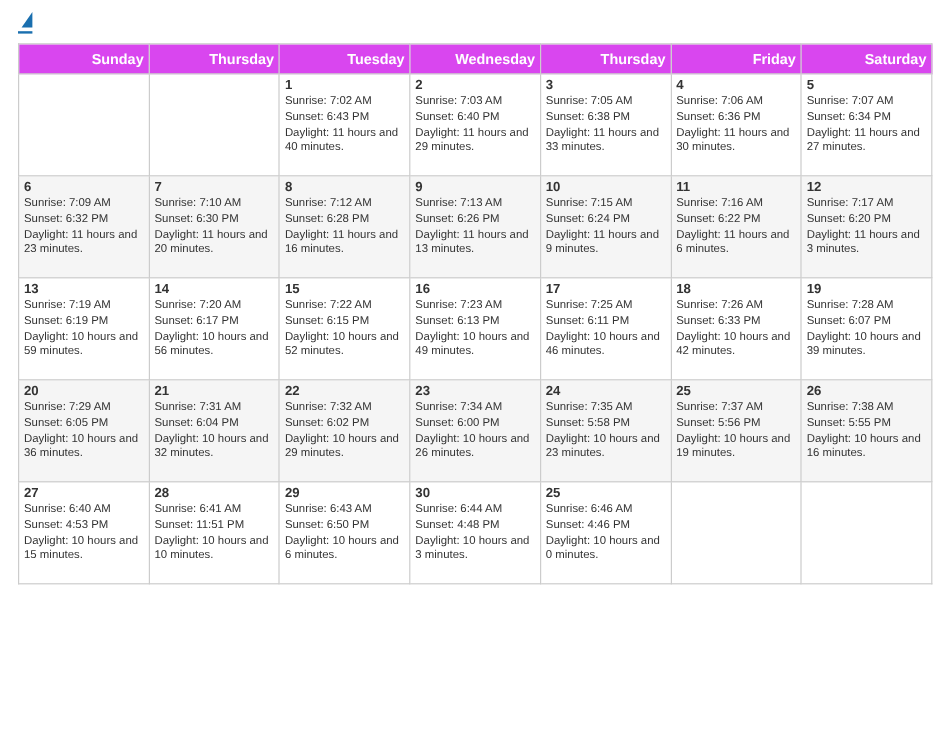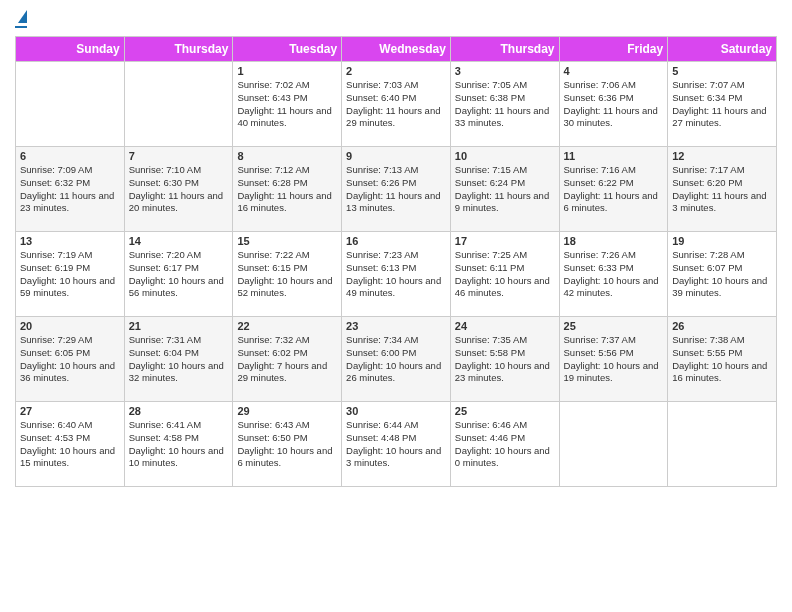--- a/index.html
+++ b/index.html
@@ -288,21 +288,21 @@
               <div>Sunrise: 7:31 AM</div>
               <div>Sunset: 6:04 PM</div>
               <div>Daylight: 10 hours and 32 minutes.</div>
             </div>
           </td>
           <td>
             <div class="day-num">22</div>
             <div class="cell-text">
               <div>Sunrise: 7:32 AM</div>
               <div>Sunset: 6:02 PM</div>
-              <div>Daylight: 7 hours and 29 minutes.</div>
+              <div>Daylight: 10 hours and 29 minutes.</div>
             </div>
           </td>
           <td>
             <div class="day-num">23</div>
             <div class="cell-text">
               <div>Sunrise: 7:34 AM</div>
               <div>Sunset: 6:00 PM</div>
               <div>Daylight: 10 hours and 26 minutes.</div>
             </div>
           </td>
@@ -337,21 +337,21 @@
             <div class="cell-text">
               <div>Sunrise: 6:40 AM</div>
               <div>Sunset: 4:53 PM</div>
               <div>Daylight: 10 hours and 15 minutes.</div>
             </div>
           </td>
           <td>
             <div class="day-num">28</div>
             <div class="cell-text">
               <div>Sunrise: 6:41 AM</div>
-              <div>Sunset: 4:58 PM</div>
+              <div>Sunset: 11:51 PM</div>
               <div>Daylight: 10 hours and 10 minutes.</div>
             </div>
           </td>
           <td>
             <div class="day-num">29</div>
             <div class="cell-text">
               <div>Sunrise: 6:43 AM</div>
               <div>Sunset: 6:50 PM</div>
               <div>Daylight: 10 hours and 6 minutes.</div>
             </div>

